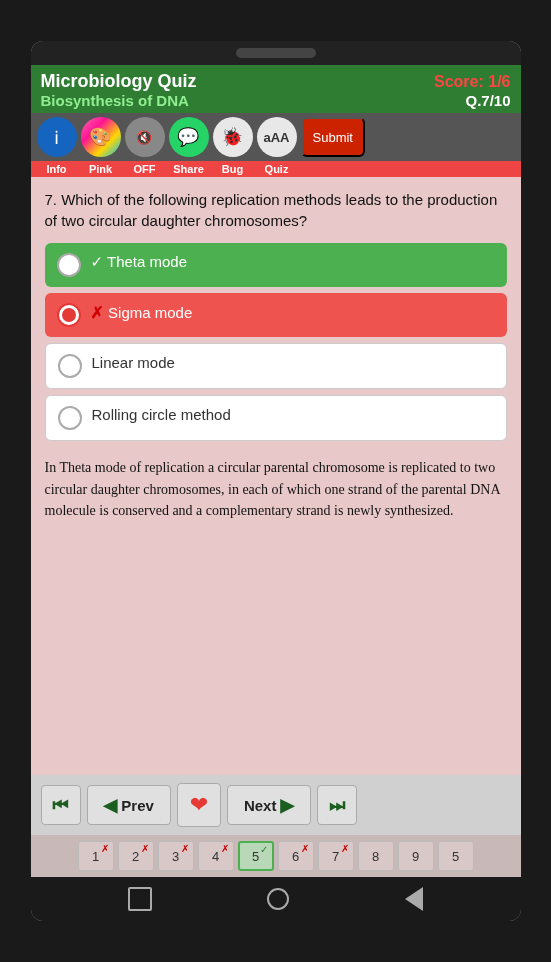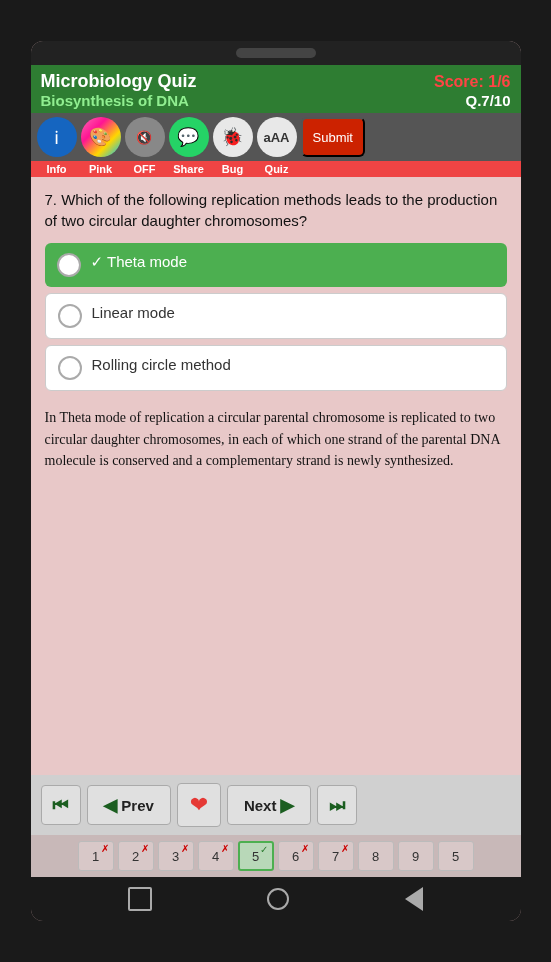--- a/index.html
+++ b/index.html
@@ -376,20 +376,26 @@
 
     <div class="question-area">7. Which of the following replication methods leads to the production of two circular daughter chromosomes?</div>
 
     <div class="options-area">
 
       <div class="option option-green">
         <div class="radio-circle"></div>
         <span class="option-text">✓ Theta mode</span>
       </div>
 
+      <div class="option option-red">
+        <div class="radio-circle-filled">
+          <div class="radio-dot"></div>
+        </div>
+        <span class="option-text"><span class="cross-mark">✗</span> Sigma mode</span>
+      </div>
 
       <div class="option option-white">
         <div class="radio-circle"></div>
         <span class="option-text">Linear mode</span>
       </div>
 
       <div class="option option-white">
         <div class="radio-circle"></div>
         <span class="option-text">Rolling circle method</span>
       </div>

